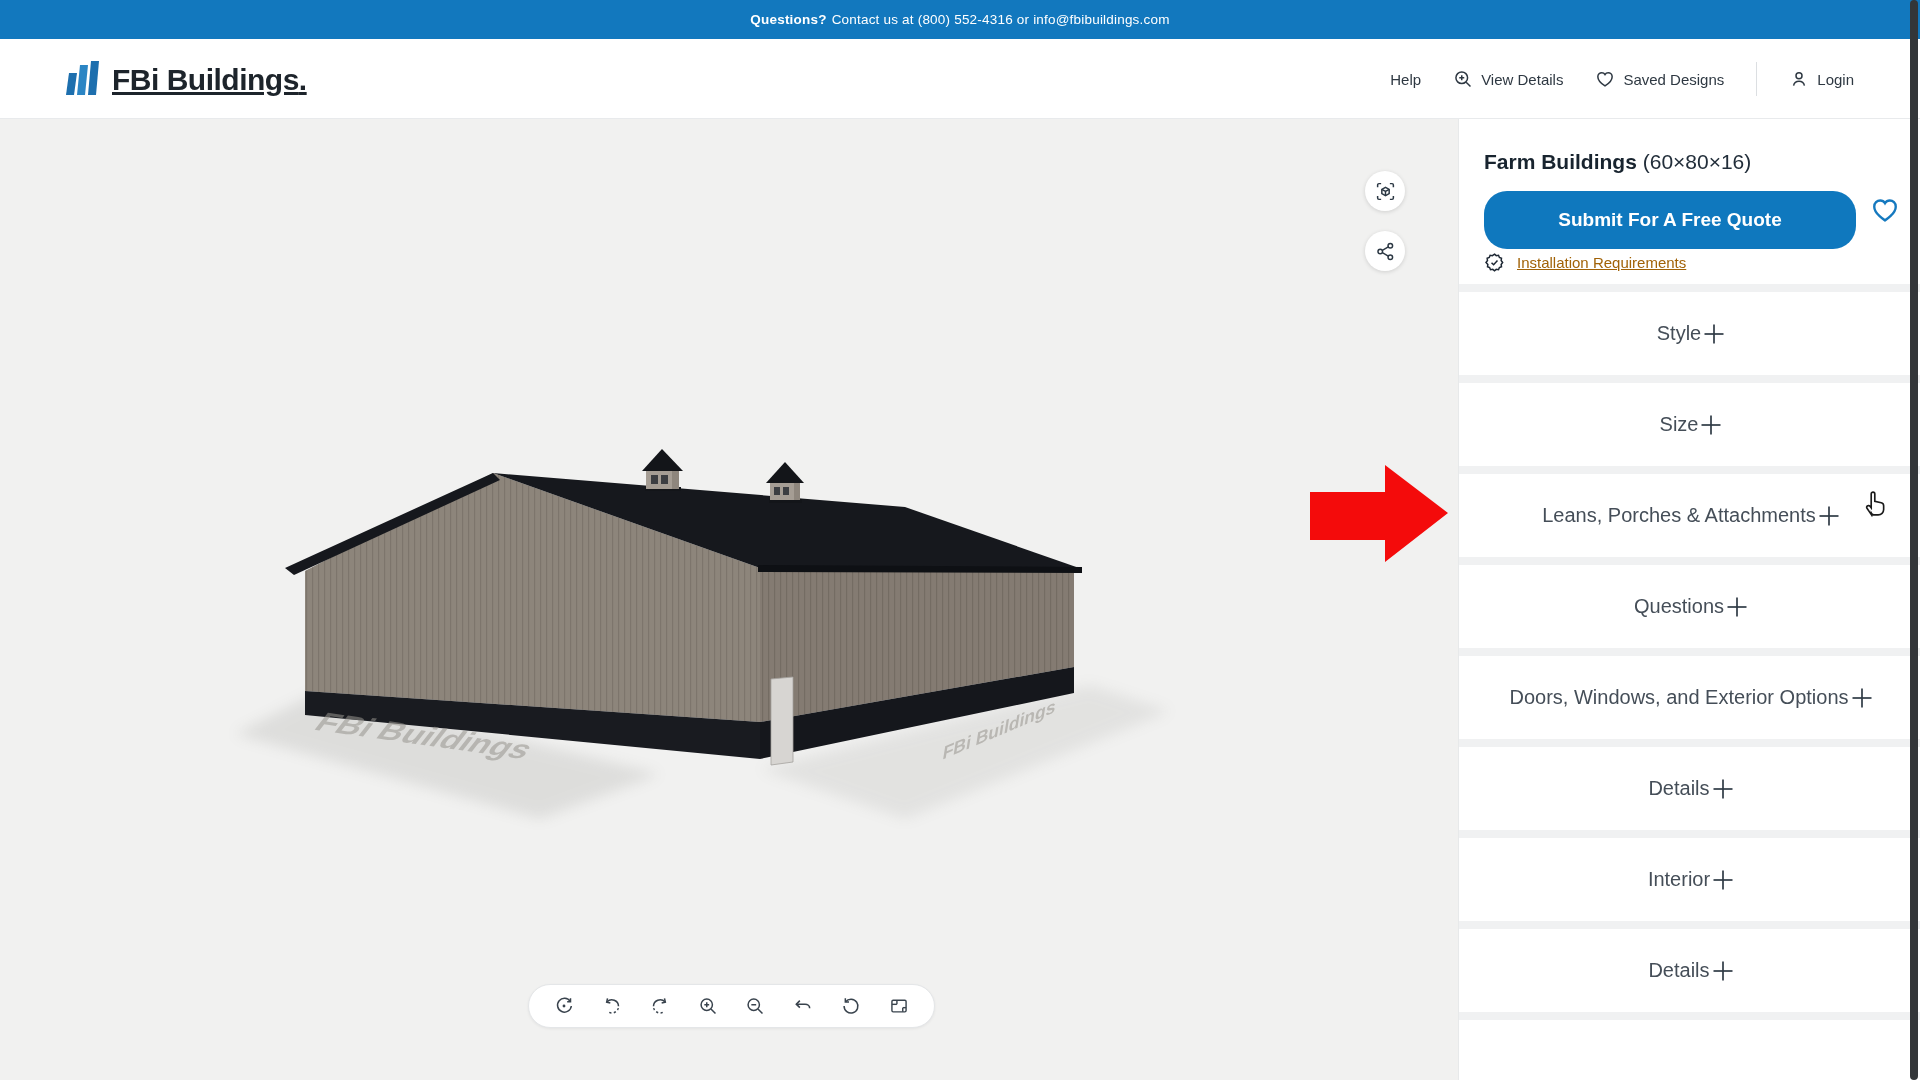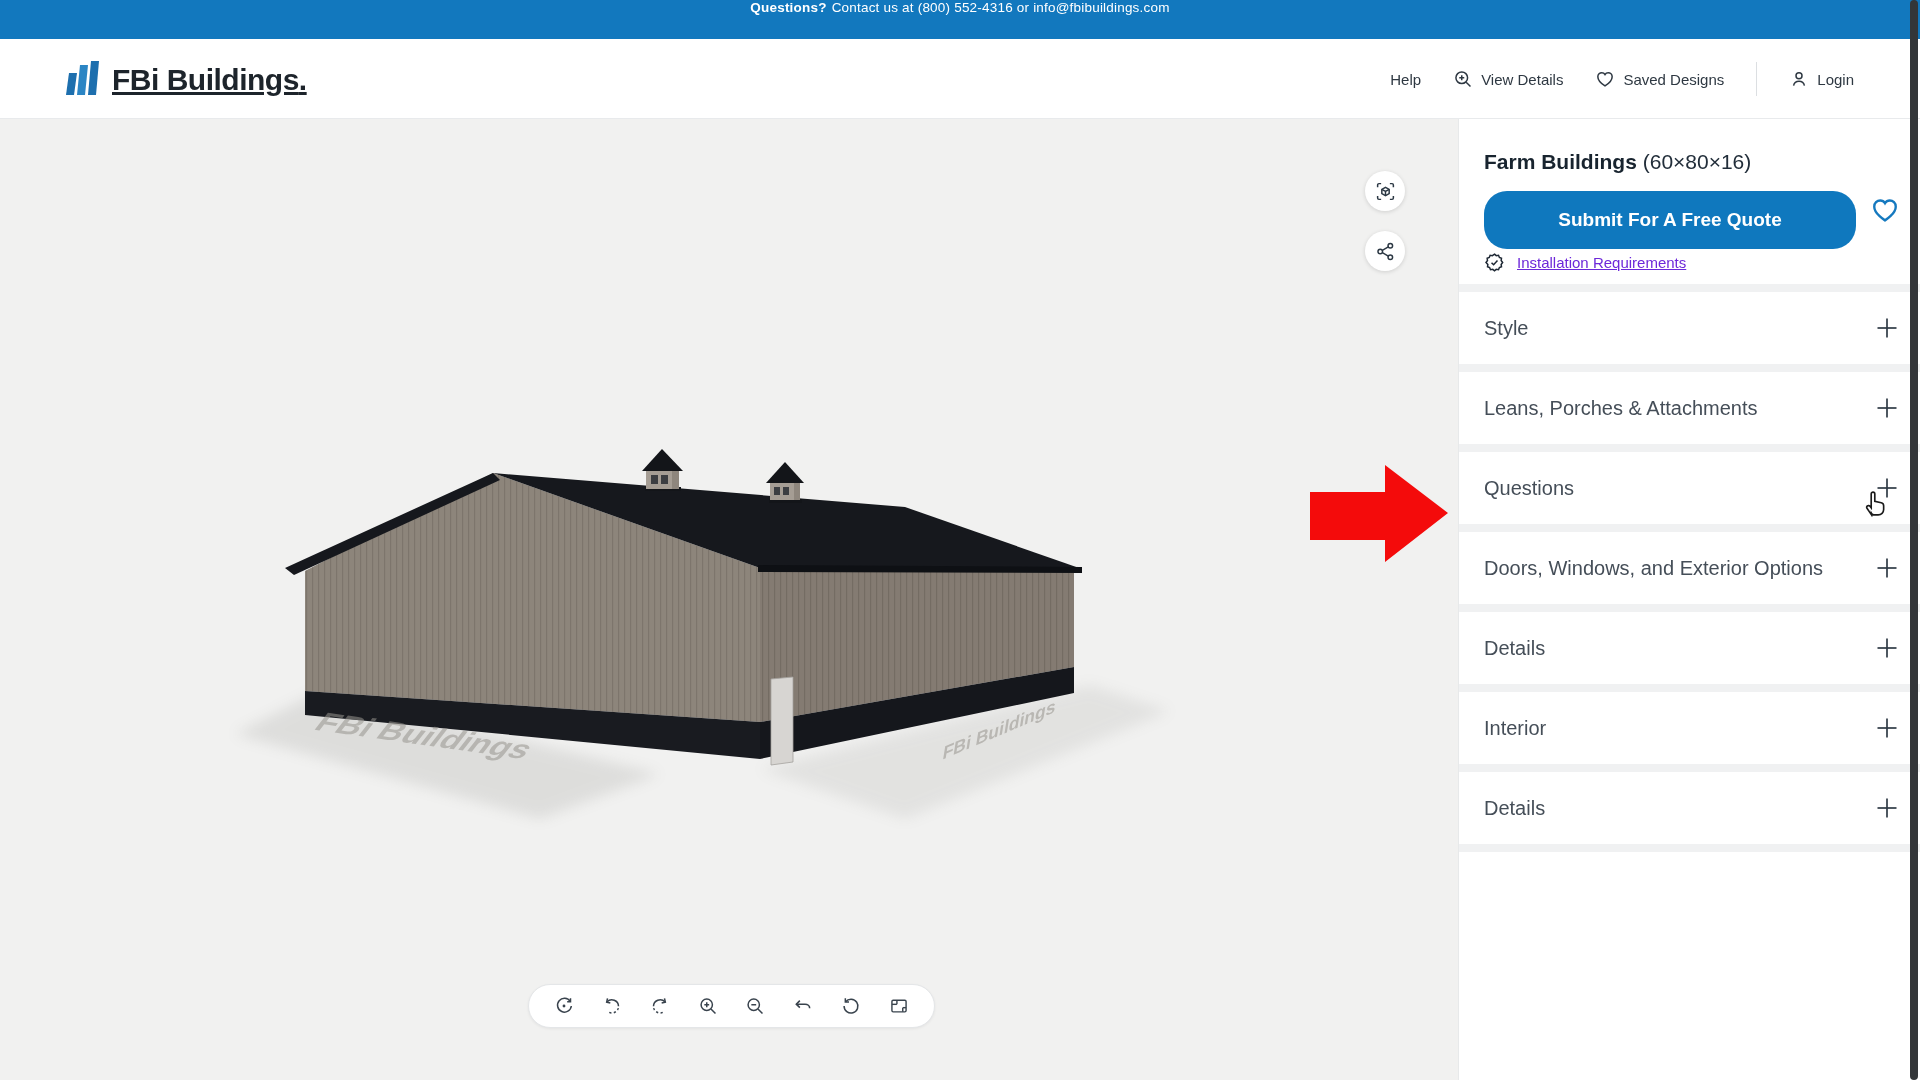--- a/index.html
+++ b/index.html
@@ -1,21 +1,21 @@
 <!DOCTYPE html>
 <html><head>
 <meta charset="utf-8">
 <style>
   * { margin:0; padding:0; box-sizing:border-box; }
   html,body { width:1920px; height:1080px; overflow:hidden; background:#fff;
     font-family:"Liberation Sans", sans-serif; }
 
   
   .topbar { position:absolute; left:0; top:0; width:1920px; height:39px;
-    background:#1278be; color:#fff; display:flex; align-items:flex-start; justify-content:center;
+    background:#1278be; color:#fff; display:flex; align-items:center; justify-content:center;
     font-size:13.5px; letter-spacing:.2px; }
   .topbar b { font-weight:700; margin-right:5px; }
 
   
   .header { position:absolute; left:0; top:39px; width:1920px; height:80px; background:#fff;
     border-bottom:1px solid #e8eaec; display:flex; align-items:center; }
   .logo { display:flex; align-items:flex-end; gap:10px; margin-left:64px; }
   .logo-text { font-size:30px; font-weight:800; color:#1d242b; letter-spacing:-.5px;text-decoration:underline; }
   .hnav { position:absolute; right:66px; top:0; height:80px; display:flex; align-items:center; gap:32px;
     font-size:15px; color:#2e3842; }
@@ -47,26 +47,26 @@
   .sidebar { position:absolute; right:0; top:119px; width:462px; bottom:0; background:#fff;
     border-left:1px solid #e7e9ea; }
   .panel-title { margin:31px 25px 0 25px; font-size:21px; color:#18242f; }
   .panel-title .t1 { font-weight:700; }
   .panel-title .t2 { font-weight:400; color:#222e3a; }
   .cta-row { margin:13px 20px 0 25px; display:flex; align-items:center; gap:14px; height:45px; }
   .cta { flex:1; height:58px; border:none; border-radius:23px; background:#0f78be; color:#fff;
     font-size:19px; font-weight:700; font-family:"Liberation Sans",sans-serif; cursor:pointer;margin-top:20px; }
   .heart-btn { width:30px; height:30px; cursor:pointer; }
   .install-row { margin:17px 0 0 25px; display:flex; align-items:center; gap:12px; height:26px; }
-  .install-row a { font-size:15px; color:#6d28d9; text-decoration:underline; }
+  .install-row a { font-size:15px; color:#a16207; text-decoration:underline; }
   .badge-icon { width:21px; height:21px; }
 
   .accordion { margin-top:9px; }
-  .acc-item { height:80px; border-top:8px solid #f0f1f2; background:#fff;
-    display:flex; align-items:center; justify-content:space-between;
+  .acc-item { height:91px; border-top:8px solid #f0f1f2; background:#fff;
+    display:flex; align-items:center; justify-content:center;
     padding:0 20px 0 25px; cursor:pointer; }
   .acc-label { font-size:20px; color:#454e58; }
   .plus { width:26px; height:26px; }
   .acc-end { height:8px; background:#f0f1f2; }
 
   .cursor-overlay { position:absolute; left:402px; top:368px; width:30px; height:30px; pointer-events:none; }
 
   
   .scrollbar { position:absolute; right:2px; top:0; bottom:0; width:8px; background:#333639; border-radius:4px; }
 </style>
@@ -284,20 +284,27 @@
 
   <div class="accordion">
     <div class="acc-item">
       <span class="acc-label">Style</span>
       <svg class="plus" viewBox="0 0 26 26" stroke="#2f3a45" stroke-width="1.7">
           <line x1="13" y1="3.5" x2="13" y2="22.5"></line>
           <line x1="3.5" y1="13" x2="22.5" y2="13"></line>
         </svg>
     </div>
     <div class="acc-item">
+      <span class="acc-label">Size</span>
+      <svg class="plus" viewBox="0 0 26 26" stroke="#2f3a45" stroke-width="1.7">
+          <line x1="13" y1="3.5" x2="13" y2="22.5"></line>
+          <line x1="3.5" y1="13" x2="22.5" y2="13"></line>
+        </svg>
+    </div>
+    <div class="acc-item">
       <span class="acc-label">Leans, Porches &amp; Attachments</span>
       <svg class="plus" viewBox="0 0 26 26" stroke="#2f3a45" stroke-width="1.7">
           <line x1="13" y1="3.5" x2="13" y2="22.5"></line>
           <line x1="3.5" y1="13" x2="22.5" y2="13"></line>
         </svg>
     </div>
     <div class="acc-item">
       <span class="acc-label">Questions</span>
       <svg class="plus" viewBox="0 0 26 26" stroke="#2f3a45" stroke-width="1.7">
           <line x1="13" y1="3.5" x2="13" y2="22.5"></line>

